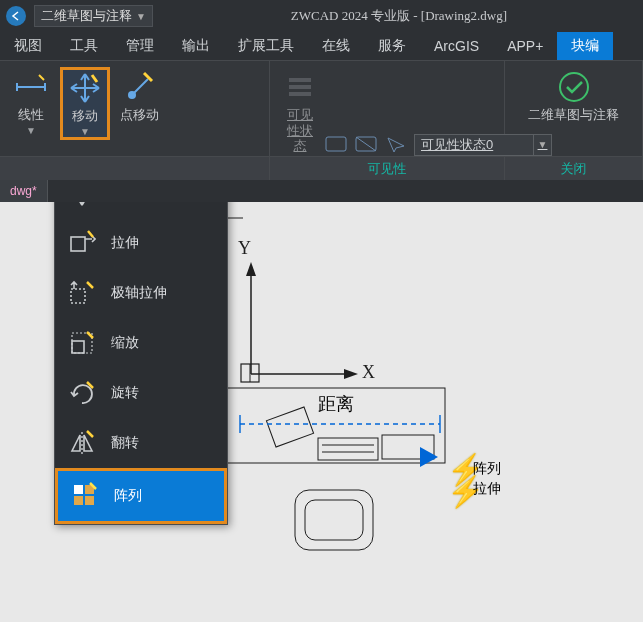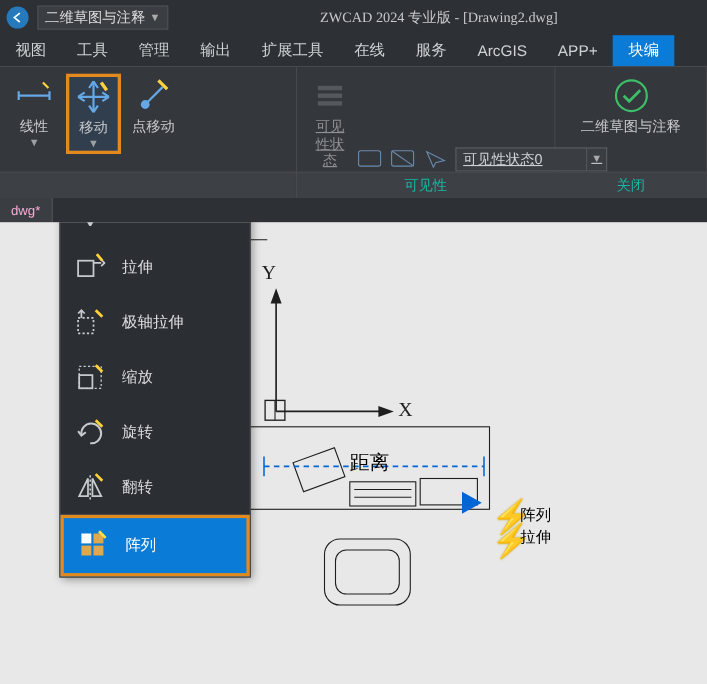--- a/index.html
+++ b/index.html
@@ -480,21 +480,21 @@
       <rect x="295" y="288" width="78" height="60" rx="14" fill="none" stroke="#1e1e1e" stroke-width="1"></rect>
       <rect x="305" y="298" width="58" height="40" rx="10" fill="none" stroke="#1e1e1e" stroke-width="1"></rect>
 
       <line x1="240" y1="222" x2="440" y2="222" stroke="#0066d6" stroke-width="1.6" stroke-dasharray="5 4"></line>
       <line x1="240" y1="213" x2="240" y2="231" stroke="#0066d6" stroke-width="1.4"></line>
       <line x1="440" y1="213" x2="440" y2="231" stroke="#0066d6" stroke-width="1.4"></line>
     </svg>
 
     <span class="axis-label" style="left:238px;top:36px">Y</span>
     <span class="axis-label" style="left:362px;top:160px">X</span>
-    <span class="distance-label" style="left:318px;top:206px">距离</span>
+    <span class="distance-label" style="left:318px;top:190px">距离</span>
 
     <div class="blue-tri-left" style="left:205px;top:245px"></div>
     <div class="blue-tri-right" style="left:420px;top:245px"></div>
 
     <span class="lightning" style="left:447px;top:250px">⚡</span>
     <span class="annot" style="left:473px;top:258px">阵列</span>
     <span class="lightning" style="left:447px;top:272px">⚡</span>
     <span class="annot" style="left:473px;top:278px">拉伸</span>
   </div>
 </div>

